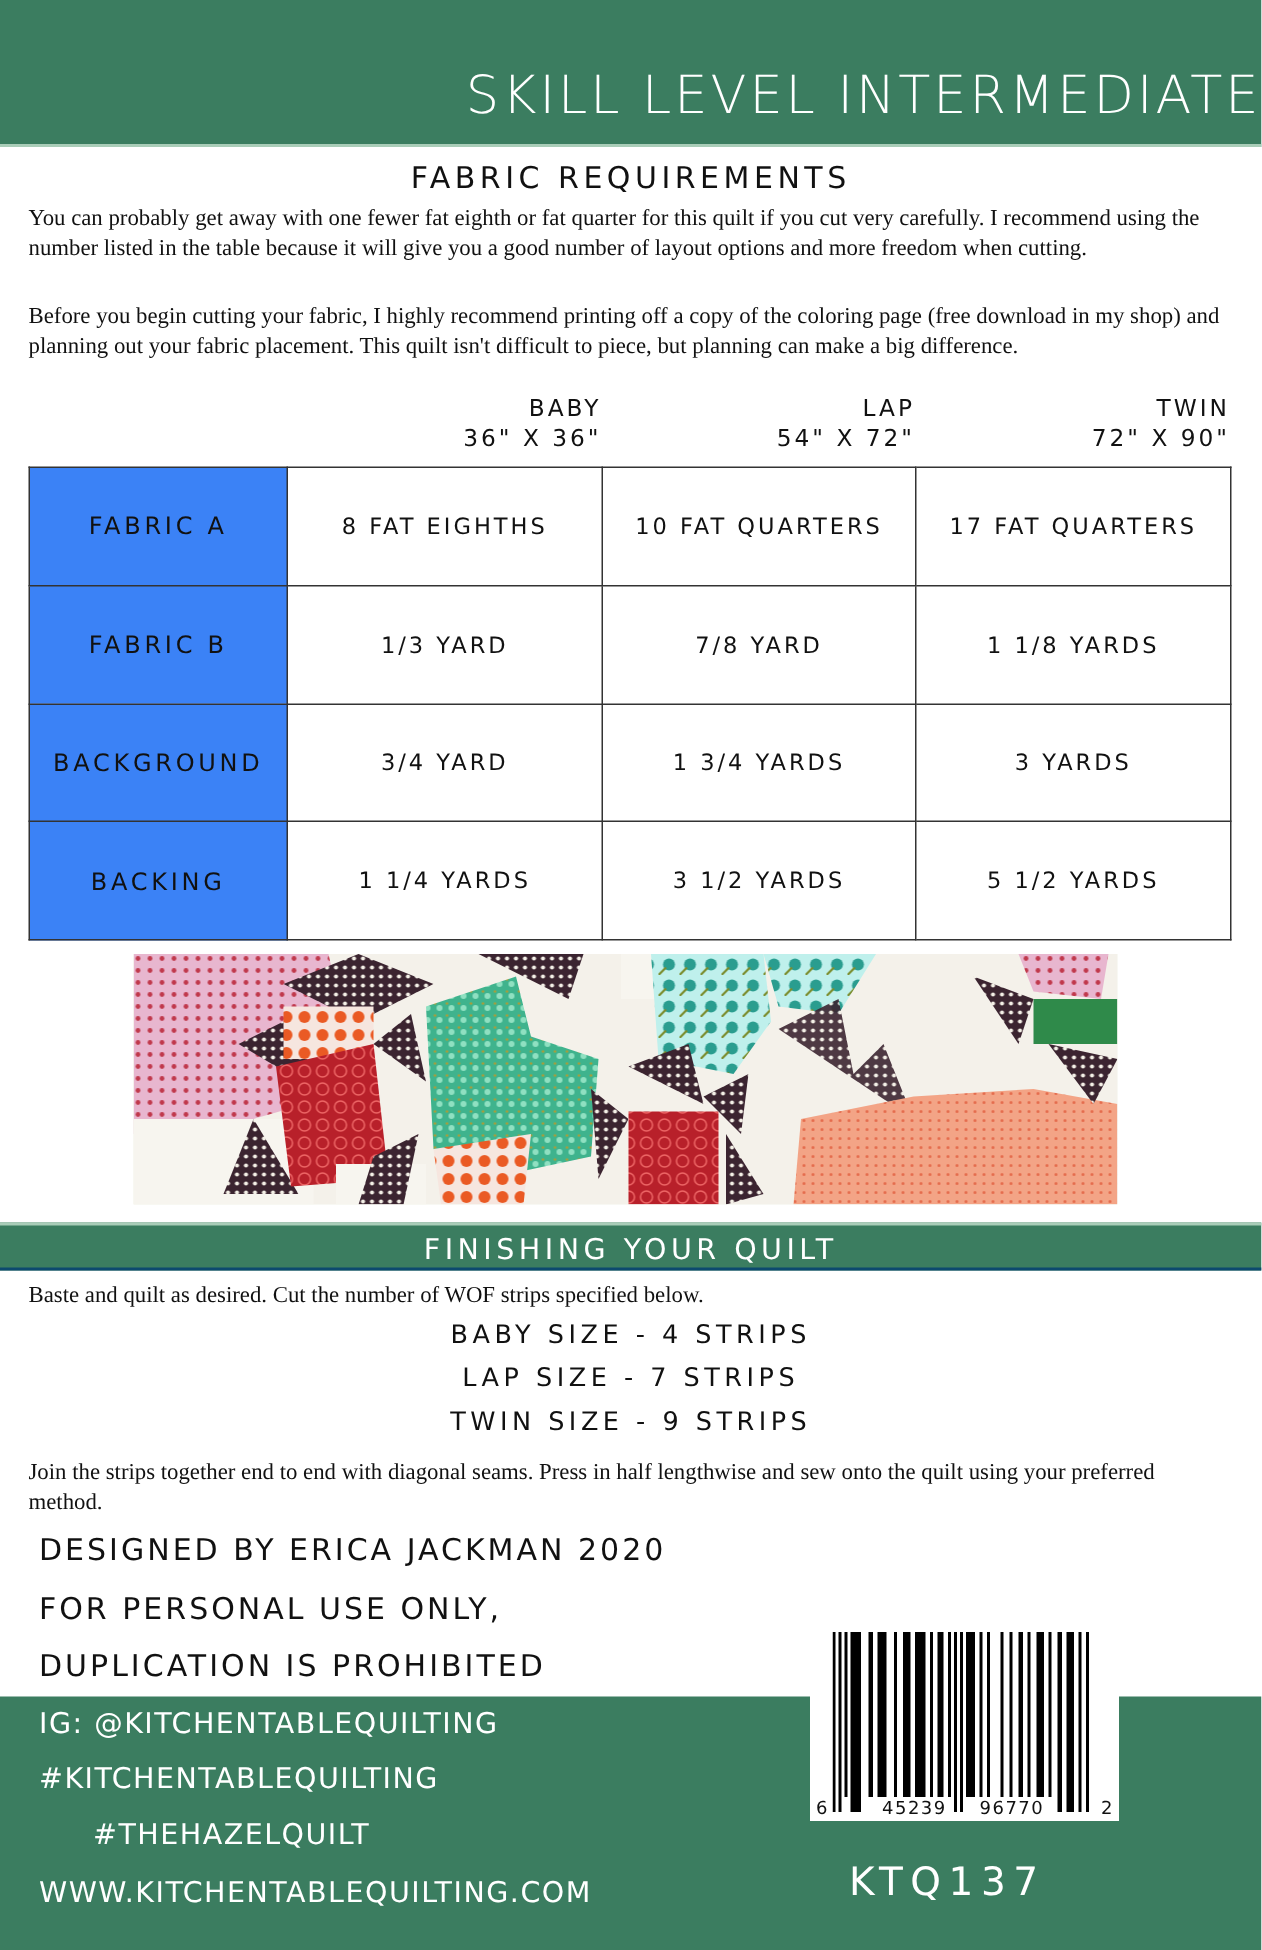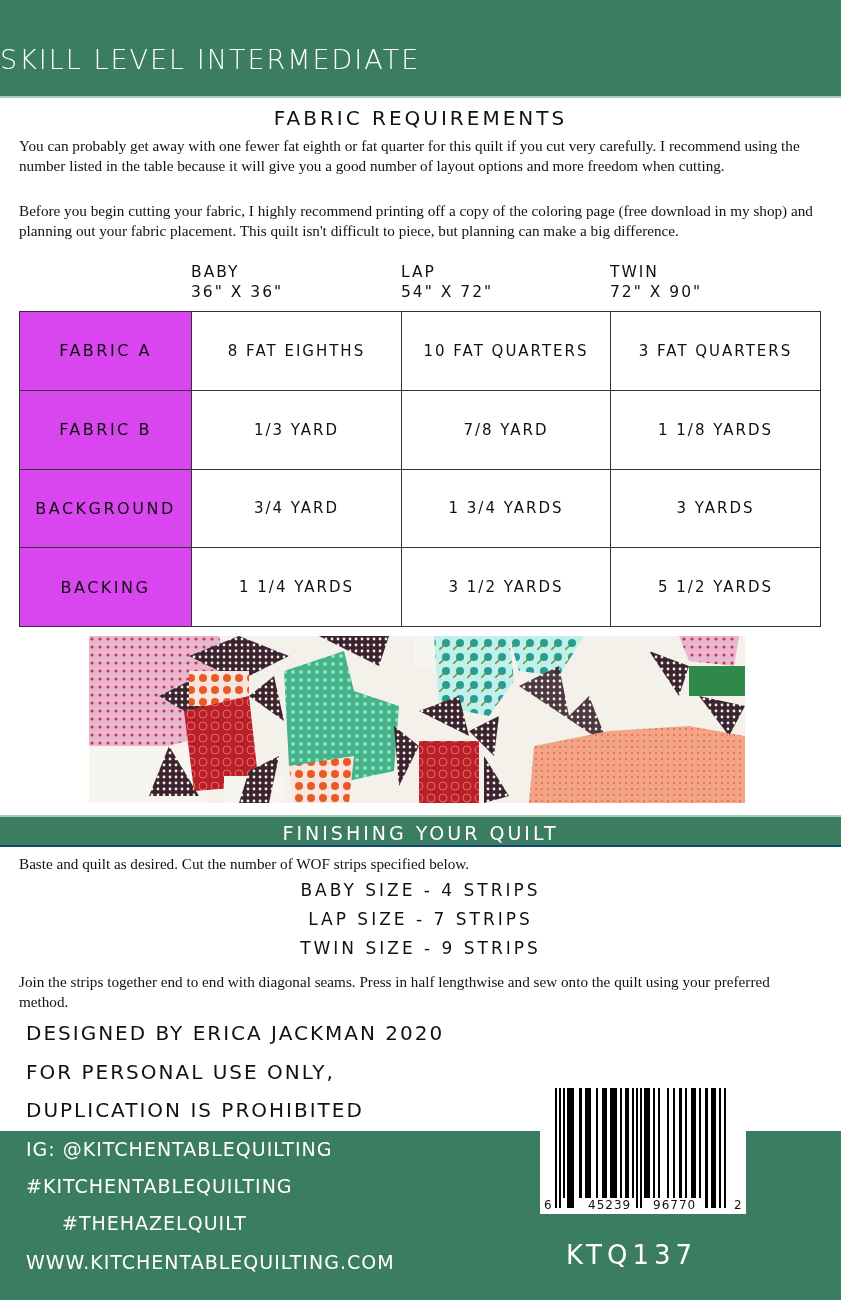--- a/index.html
+++ b/index.html
@@ -2,47 +2,47 @@
 <html><head>
 <meta charset="utf-8">
 <style>
   * { box-sizing: border-box; margin: 0; padding: 0; }
   html, body { width: 841px; height: 1300px; background: #ffffff; overflow: hidden; }
   body { position: relative; font-family: "DejaVu Sans", sans-serif; color: #111; }
 
   .band { position: absolute; left: 0; width: 841px; background: #3b7d60; color: #fff; }
   .band-top { top: 0; height: 98px; border-bottom: 2px solid #a9cdb8; }
   .band-top .title {
-    position: absolute; left: 0; right: 0; top: 44px; text-align: left;
-    font-size: 27px; letter-spacing: 2px; font-weight: 300;
+    position: absolute; left: 0; right: 0; top: 44px; text-align: right;
+    font-size: 35px; letter-spacing: 2px; font-weight: 300;
   }
 
   .section-title {
     position: absolute; left: 0; right: 0; text-align: center;
     font-size: 20px; letter-spacing: 3px; color: #111;
   }
   .serif-p {
     position: absolute; left: 19px; width: 800px;
     font-family: "Liberation Serif", serif; font-size: 15.2px; line-height: 20px; color: #111;
   }
 
   .col-head {
-    position: absolute; top: 262px; text-align: left;
+    position: absolute; top: 262px; text-align: right;
     font-size: 15.5px; letter-spacing: 2px; line-height: 20px; color: #111;
   }
 
   table.req {
     position: absolute; left: 19px; top: 311px; width: 802px; height: 316px;
     border-collapse: collapse;
   }
   table.req td {
     border: 1.5px solid #333; text-align: center; vertical-align: middle;
     font-size: 15px; letter-spacing: 2px; color: #111; height: 63px;
   }
-  table.req td.rh { background: #d946ef; width: 172px; font-size: 16px; letter-spacing: 2.5px; }
+  table.req td.rh { background: #3b82f6; width: 172px; font-size: 16px; letter-spacing: 2.5px; }
   table.req td.c1 { width: 210px; }
   table.req td.c2 { width: 209px; }
   table.req td.c3 { width: 210px; }
 
   .quilt-photo {
     position: absolute; left: 89px; top: 636px; width: 656px; height: 167px; overflow: hidden;
     background: #f4f1ea;
   }
 
   .band-mid { top: 815px; height: 32px; border-top: 2px solid #a9cdb8; border-bottom: 2px solid #0c4a6e; }
@@ -97,21 +97,21 @@
   <div>TWIN</div>
   <div>72" X 90"</div>
 </div>
 
 <table class="req">
   <tbody>
       <tr>
     <td class="rh">FABRIC A</td>
     <td class="c1">8 FAT EIGHTHS</td>
     <td class="c2">10 FAT QUARTERS</td>
-    <td class="c3">3 FAT QUARTERS</td>
+    <td class="c3">17 FAT QUARTERS</td>
   </tr>
   <tr>
     <td class="rh">FABRIC B</td>
     <td class="c1">1/3 YARD</td>
     <td class="c2">7/8 YARD</td>
     <td class="c3">1 1/8 YARDS</td>
   </tr>
   <tr>
     <td class="rh">BACKGROUND</td>
     <td class="c1">3/4 YARD</td>

